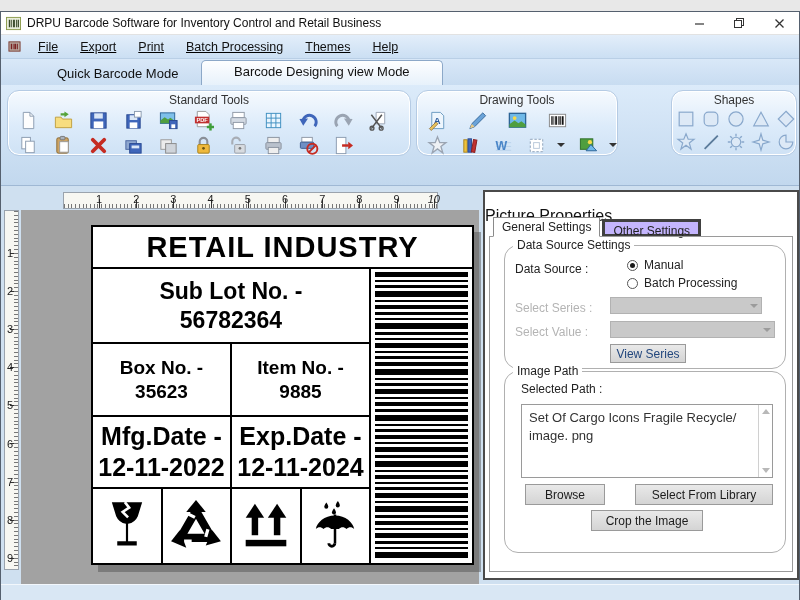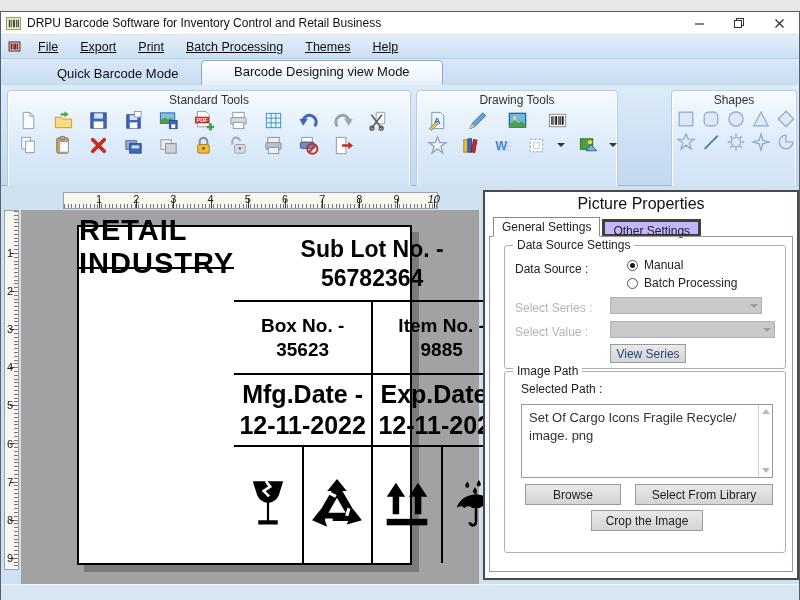--- a/index.html
+++ b/index.html
@@ -22,21 +22,21 @@
   [data-name="menu-item-help"]::first-letter{text-decoration:underline;}
   
   .tabrow{position:absolute;left:0;top:47px;width:100%;height:26px;background:linear-gradient(#d9e8f8,#c8dcf1);}
   .mtab{position:absolute;font-size:13px;color:#111;}
   .mtab.inactive{left:46px;top:5px;padding:2px 10px;}
   .mtab.active{left:200px;top:1px;height:25px;padding:3px 32px 0;background:linear-gradient(#fdfeff,#e7f1fb);
                border:1px solid #8ca8c8;border-bottom:none;border-radius:5px 5px 0 0;}
   
   .toolbar{position:absolute;left:0;top:73px;width:100%;height:101px;background:linear-gradient(#dcebfa,#c2d8ee);
            border-bottom:1px solid #9fb8d4;}
-  .group{position:absolute;top:5px;height:102px;border:1px solid #b5cbe4;border-radius:4px;
+  .group{position:absolute;top:5px;height:66px;border:1px solid #b5cbe4;border-radius:12px;
          background:linear-gradient(#f6fafe,#dcebfa 55%,#cfe2f5);box-shadow:inset 0 0 0 1px #fff;}
   .gtitle{text-align:center;font-size:12px;color:#333;padding-top:2px;}
   .trow{display:flex;align-items:center;padding:1px 8px 0;}
   .tbtn{width:24px;height:24px;display:flex;align-items:center;justify-content:center;border-radius:3px;flex:0 0 auto;}
   .tbtn.sm{width:22px;height:22px;}
   .caret{width:0;height:0;border-left:4px solid transparent;border-right:4px solid transparent;border-top:4px solid #333;margin:0 2px 0 0;flex:0 0 auto;}
   .g-std{left:6px;width:404px;} .g-std .trow{gap:11px;}
   .g-draw{left:415px;width:202px;} .g-draw .r1{gap:16px;} .g-draw .r2{gap:9px;}
   .g-shape{left:670px;width:126px;} .g-shape .trow{gap:3px;padding:1px 3px 0;}
   
@@ -48,46 +48,46 @@
     background-position:left 0px bottom 0px,left 35px bottom 0px;}
   .hruler span{position:absolute;top:0;transform:translateX(-50%);font-size:11px;color:#222;}
   .vruler{position:absolute;left:3px;top:24px;width:15px;height:360px;background-color:#f7f7f2;border:1px solid #9aa3ad;
     background-image:repeating-linear-gradient(to bottom,#777 0 1px,transparent 1px 3.81px),
                      repeating-linear-gradient(to bottom,#333 0 1px,transparent 1px 38.1px);
     background-repeat:no-repeat,no-repeat;background-size:4px 100%,8px 100%;
     background-position:right 0px top 0px,right 0px top 42px;}
   .vruler span{position:absolute;left:2px;transform:translateY(-50%);font-size:11px;color:#222;}
   .canvas{position:absolute;left:20px;top:24px;width:458px;height:374px;background:#a2a2a2;}
   
-  .doc-label{position:absolute;left:56px;top:15px;width:335px;height:340px;background:#fff;border:2px solid #000;
-             box-shadow:7px 7px 0 rgba(84,84,84,.5);display:flex;flex-direction:row;}
+  .doc-label{position:absolute;left:70px;top:15px;width:383px;height:340px;background:#fff;border:2px solid #000;
+             box-shadow:7px 7px 0 rgba(84,84,84,.5);display:flex;flex-direction:column;}
   .lab-title{height:42px;border-bottom:2px solid #000;display:flex;align-items:center;justify-content:center;
              font-weight:bold;font-size:29px;letter-spacing:1px;color:#000;}
   .lab-body{flex:1;display:flex;min-height:0;}
   .lab-left{width:276px;display:flex;flex-direction:column;}
   .lab-row{border-bottom:2px solid #000;display:flex;}
   .cell{flex:1;display:flex;flex-direction:column;align-items:center;justify-content:center;
         font-weight:bold;color:#000;text-align:center;line-height:1.25;}
   .cell.bl{border-left:2px solid #000;}
   .r-sublot{height:75px;} .r-sublot .cell{font-size:23px;}
   .r-boxitem{height:73px;} .r-boxitem .cell{font-size:19px;}
   .r-dates{height:72px;} .r-dates .cell{font-size:25px;}
   .r-icons{flex:1;border-bottom:none;}
   .r-icons .cell{justify-content:center;}
   .bc-col{flex:1;border-left:2px solid #000;padding:3px 4px;overflow:hidden;}
   .bc-col .bar{width:100%;background:#000;margin-bottom:3px;}
   
   .panel{position:absolute;left:482px;top:4px;width:316px;height:390px;background:#fff;border:2px solid #4a4a4a;}
-  .ptitle{text-align:center;font-size:16px;color:#111;padding-top:3px;}
+  .ptitle{font-size:16px;color:#111;padding-top:15px;}
   .ptabs{position:absolute;left:8px;top:25px;height:20px;display:flex;align-items:flex-end;}
   .ptab{font-size:12px;color:#222;padding:2px 8px 3px;}
   .ptab.active{background:#fff;border:1px solid #8a8a8a;border-bottom:1px solid #fff;height:20px;z-index:2;}
   .ptab.inactive{background:#c4b5fd;border:3px solid #404040;height:18px;margin-left:2px;}
   .pcontent{position:absolute;left:4px;top:44px;right:4px;bottom:6px;border:1px solid #9a9a9a;}
-  .groupbox{position:absolute;border:1px solid #b0b0b0;border-radius:3px;}
+  .groupbox{position:absolute;border:1px solid #b0b0b0;border-radius:14px;}
   .legend{position:absolute;top:-8px;left:8px;background:#fff;padding:0 4px;font-size:12px;color:#222;white-space:nowrap;}
   .gb-data{left:14px;top:8px;width:282px;height:124px;}
   .gb-img{left:14px;top:134px;width:282px;height:182px;}
   .flabel{position:absolute;font-size:12px;color:#222;white-space:nowrap;}
   .flabel.dis{color:#b4b4b4;}
   .radio-row{position:absolute;display:flex;align-items:center;gap:6px;font-size:12px;color:#222;}
   .radio{width:11px;height:11px;border:1px solid #555;border-radius:50%;background:#fff;position:relative;flex:0 0 auto;}
   .radio.sel::after{content:'';position:absolute;left:2px;top:2px;width:5px;height:5px;border-radius:50%;background:#1a1a1a;}
   .dselect{position:absolute;height:17px;background:#c9c9c9;border:1px solid #b2b2b2;}
   .darrow{position:absolute;right:3px;top:6px;width:0;height:0;border-left:4px solid transparent;border-right:4px solid transparent;border-top:4px solid #9b9b9b;}
@@ -639,21 +639,21 @@
         <div class="groupbox gb-img" data-name="image-path-group">
           <span class="legend" data-name="image-path-legend">Image Path</span>
           <span class="flabel" style="left:16px;top:10px;" data-name="selected-path-label">Selected Path :</span>
           <div class="pathbox" data-name="selected-path-box">
             <span data-name="selected-path-text">Set Of Cargo Icons Fragile Recycle/ image. png</span>
             <span class="sb" data-name="path-scrollbar">
                 <span class="up" data-name="scroll-up-icon"></span>
                 <span class="dn" data-name="scroll-down-icon"></span>
               </span>
           </div>
-          <div class="btn" style="left:20px;top:112px;width:96px;height:21px;" data-name="browse-button">Browse</div>
+          <div class="btn" style="left:20px;top:112px;width:80px;height:21px;" data-name="browse-button">Browse</div>
           <div class="btn" style="left:130px;top:112px;width:138px;height:21px;" data-name="select-from-library-button">Select From Library</div>
           <div class="btn" style="left:86px;top:138px;width:112px;height:21px;" data-name="crop-the-image-button">Crop the Image</div>
         </div>
 
       </div>
     </div>
   </div>
 
   <div class="statusbar" data-name="status-bar"></div>
 </div>

